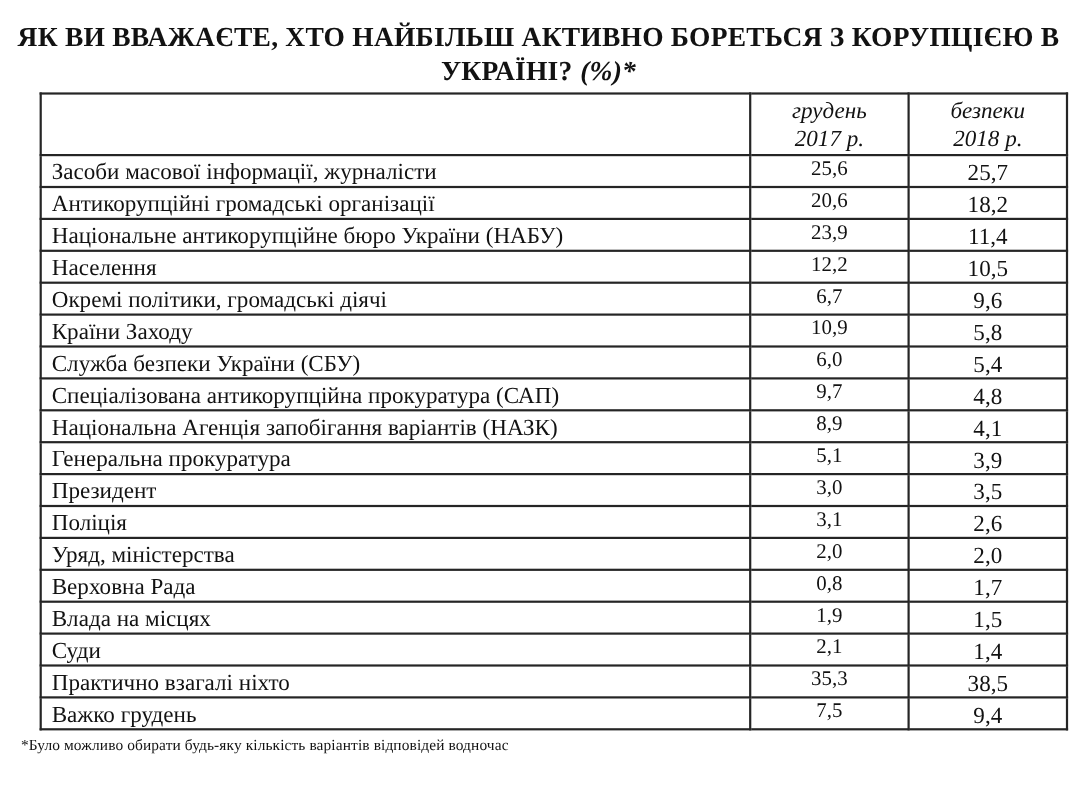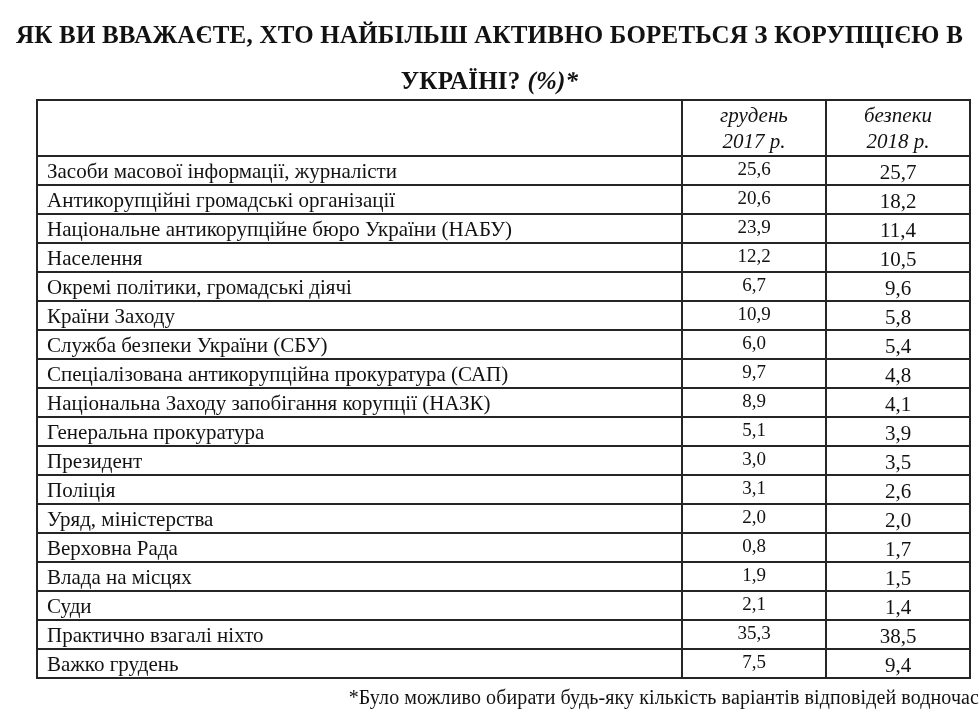--- a/index.html
+++ b/index.html
@@ -20,21 +20,20 @@
   .title {
     margin-top: 19px;
     text-align: center;
     font-weight: bold;
     font-size: 25px;
     line-height: 31px;
     letter-spacing: 0.2px;
   }
   .title-line {
     white-space: nowrap;
-    margin-top: 15px;
   }
   .title-note {
     font-style: italic;
     font-weight: 600;
     margin-left: 7px;
   }
   table.data {
     border-collapse: collapse;
     table-layout: fixed;
     margin: 3px 0 0 36px;
@@ -74,24 +73,25 @@
     padding-top: 1px;
   }
   td.c-may {
     text-align: center;
     vertical-align: middle;
     font-size: 21px;
     line-height: 22px;
     padding-top: 4px;
   }
   .footnote {
-    text-align: right;
-    font-size: 20px;
+    text-align: left;
+    font-size: 14px;
     margin-top: 7px;
     letter-spacing: 0.1px;
+    margin-left: 19px;
   }
 </style>
 </head>
 <body>
 
 <div class="page">
 
   <div class="title">
     <div class="title-line">ЯК ВИ ВВАЖАЄТЕ, ХТО НАЙБІЛЬШ АКТИВНО БОРЕТЬСЯ З КОРУПЦІЄЮ В</div>
     <div class="title-line">
@@ -148,21 +148,21 @@
         <td class="c-label">Служба безпеки України (СБУ)</td>
         <td class="c-dec">6,0</td>
         <td class="c-may">5,4</td>
       </tr>
       <tr>
         <td class="c-label">Спеціалізована антикорупційна прокуратура (САП)</td>
         <td class="c-dec">9,7</td>
         <td class="c-may">4,8</td>
       </tr>
       <tr>
-        <td class="c-label">Національна Заходу запобігання корупції (НАЗК)</td>
+        <td class="c-label">Національна Агенція запобігання варіантів (НАЗК)</td>
         <td class="c-dec">8,9</td>
         <td class="c-may">4,1</td>
       </tr>
       <tr>
         <td class="c-label">Генеральна прокуратура</td>
         <td class="c-dec">5,1</td>
         <td class="c-may">3,9</td>
       </tr>
       <tr>
         <td class="c-label">Президент</td>

